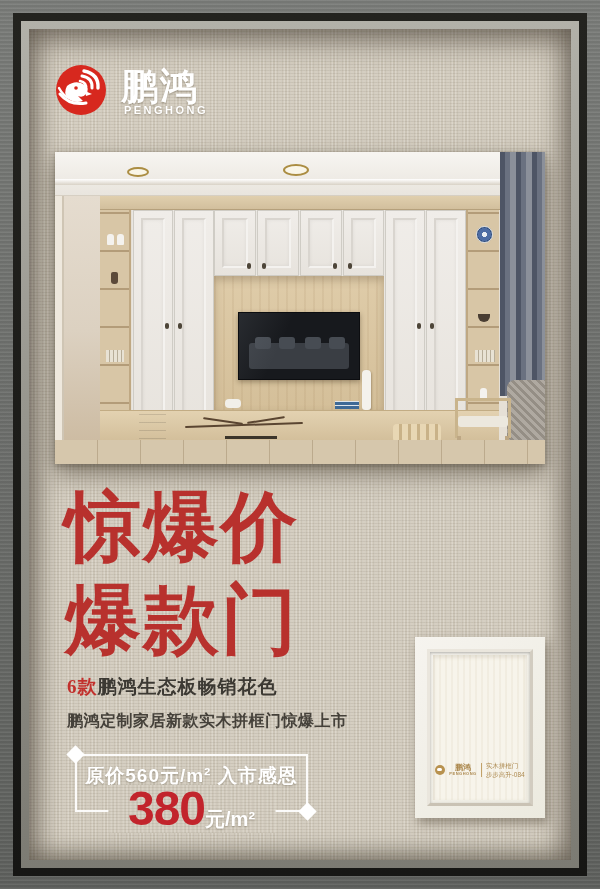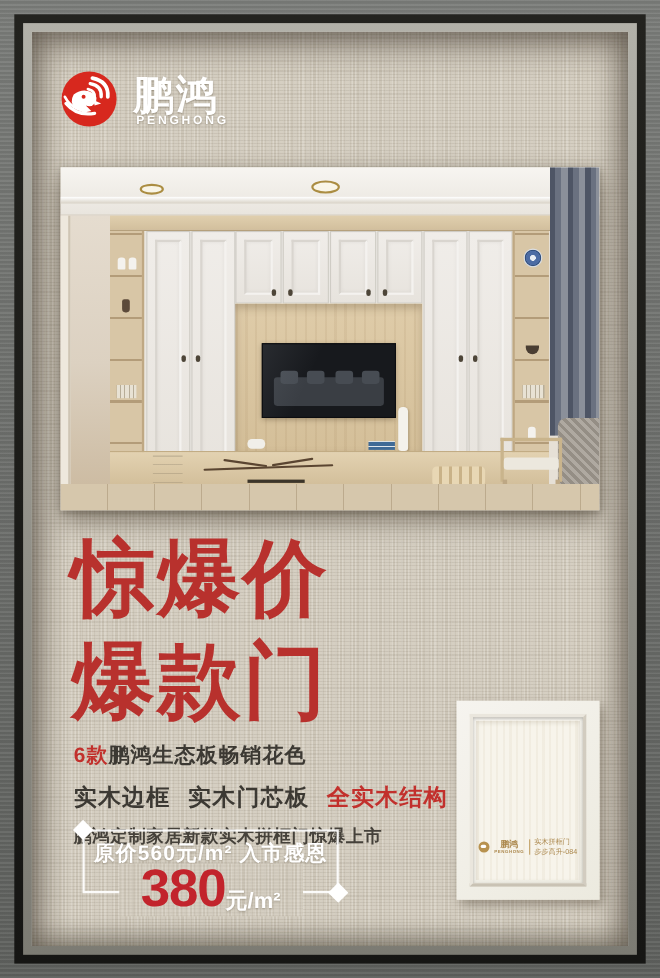--- a/index.html
+++ b/index.html
@@ -106,21 +106,21 @@
   .vase-white { position:absolute; left:307px; top:218px; width:9px; height:40px; background:#f4f2ec;
     border-radius:4px 4px 3px 3px; box-shadow:1px 1px 2px rgba(90,70,40,.35); }
 
   
   .headline { position:absolute; left:36px; top:452px; color:#b8312d;
     font-family:"Liberation Serif","DejaVu Serif",serif; font-weight:bold;
     font-size:76px; line-height:93px; letter-spacing:2px; }
 
   
   .features { position:absolute; left:38px; top:645px; color:#3c3933; }
-  .feat-1 { font-size:19px; font-weight:bold; letter-spacing:1px; }
+  .feat-1 { font-size:19px; font-weight:bold; letter-spacing:1px;font-family:Liberation Serif, serif; }
   .feat-2 { font-size:21px; font-weight:bold; margin-top:11px; letter-spacing:1px; }
   .feat-2 .gap { display:inline-block; width:16px; }
   .feat-3 { font-size:16px; font-weight:600; margin-top:11px; letter-spacing:.5px; color:#45413a; }
   .red-txt { color:#c2302c; }
 
   
   .price-box { position:absolute; left:46px; top:725px; width:233px; height:58px;
     border:2px solid rgba(255,255,255,.92); }
   .pb-diamond { position:absolute; width:13px; height:13px; background:#fff; transform:rotate(45deg); }
   .pb-diamond.tl { left:-8px; top:-8px; }
@@ -277,21 +277,20 @@
     <div class="ph-floor"></div>
   </div>
 
   <div class="headline">
     <div>惊爆价</div>
     <div>爆款门</div>
   </div>
 
   <div class="features">
     <div class="feat-1"><span class="red-txt">6款</span><span>鹏鸿生态板畅销花色</span></div>
-    <div class="feat-2"><span>实木边框</span><span class="gap"></span><span>实木门芯板</span><span class="gap"></span><span class="red-txt">全实木结构</span></div>
     <div class="feat-3">鹏鸿定制家居新款实木拼框门惊爆上市</div>
   </div>
 
   <div class="price-box">
     <div class="pb-diamond tl"></div>
     <div class="pb-diamond br"></div>
     <div class="pb-label">原价560元/m² 入市感恩价</div>
     <div class="pb-price linen">
       <span class="pb-num">380</span><span class="pb-unit">元/m²</span>
     </div>

